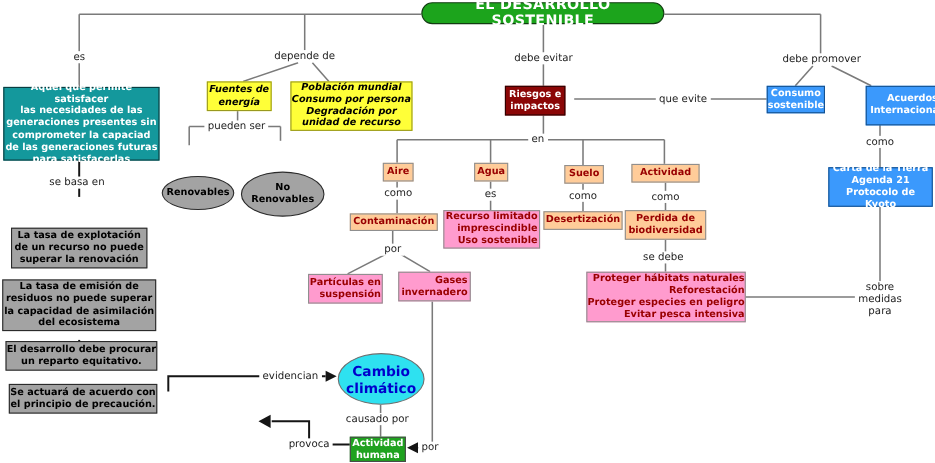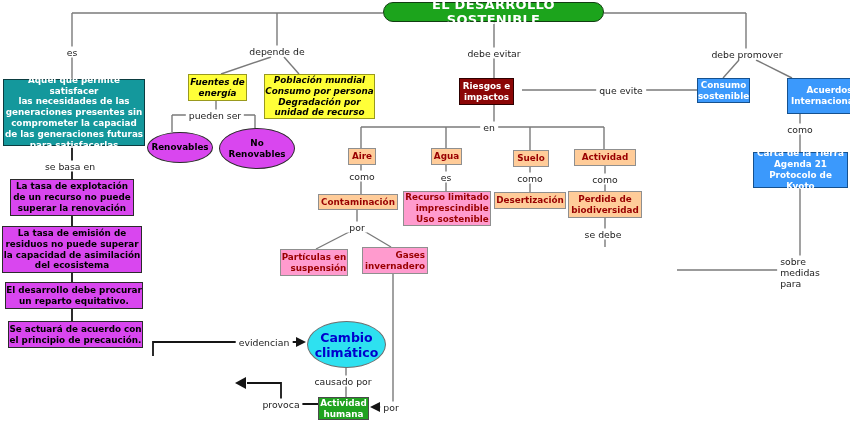--- a/index.html
+++ b/index.html
@@ -11,25 +11,25 @@
   .node {
     position:absolute; box-sizing:border-box;
     display:flex; align-items:center; justify-content:center;
     text-align:center; font-weight:700; font-size:8.8px; line-height:10.8px;
     white-space:pre-line;
   }
   .lbl {
     position:absolute; transform:translate(-50%,-50%);
     background:#ffffff; padding:0 3px;
     font-size:9.3px; line-height:11px; color:#1c1c1c;
-    white-space:pre-line; 
+    white-space:pre-line; text-align:center;
   }
   .c-title  { background:#1CA41C; color:#fff; border:1.5px solid #123d12; border-radius:10px; font-size:13px; line-height:15px; letter-spacing:.3px; }
   .c-teal   { background:#14989C; color:#fff; border:1.5px solid #0b3c40; }
-  .c-cyan   { background:#d946ef; color:#000; border:1.5px solid #2b2b2b; }
+  .c-cyan   { background:#a3a3a3; color:#000; border:1.5px solid #2b2b2b;margin-top:28px; }
   .c-yellow { background:#FFFF38; color:#000; border:1.5px solid #99991e;font-style:italic; }
   .c-darkred{ background:#8B0606; color:#fff; border:1.5px solid #2e0000; }
   .c-peach  { background:#FFCC99; color:#990000; border:1px solid #8f8f8f; }
   .c-pink   { background:#FF9BCE; color:#990000; border:1px solid #8f8f8f;text-align:right; }
   .c-blue   { background:#3B99FC; color:#fff; border:1.5px solid #15518f; }
   .c-green  { background:#1FA21F; color:#fff; border:1.5px solid #4a4a4a; }
   .ellipse  { border-radius:50%; }
   .c-cambio { background:#2EE1F0; color:#0000CC; border:1.5px solid #6e6e6e; font-size:12.5px; line-height:15px; }
 </style>
 </head>
@@ -149,20 +149,24 @@
   <div class="node c-pink" style="left:403px;top:191px;width:88px;height:35px">Recurso limitado
 imprescindible
 Uso sostenible</div>
   <div class="node c-peach" style="left:494px;top:192px;width:72px;height:17px">Desertización</div>
   <div class="node c-peach" style="left:568px;top:191px;width:74px;height:27px">Perdida de
 biodiversidad</div>
   <div class="node c-pink" style="left:280px;top:249px;width:68px;height:27px">Partículas en
 suspensión</div>
   <div class="node c-pink" style="left:362px;top:247px;width:66px;height:27px">Gases
 invernadero</div>
+  <div class="node c-pink" style="left:533px;top:247px;width:145px;height:46px">Proteger hábitats naturales
+Reforestación
+Proteger especies en peligro
+Evitar pesca intensiva</div>
   <div class="node c-blue" style="left:697px;top:78px;width:53px;height:25px">Consumo
 sostenible</div>
   <div class="node c-blue" style="left:787px;top:78px;width:85px;height:36px">Acuerdos
 Internacionales</div>
   <div class="node c-blue" style="left:753px;top:152px;width:95px;height:36px">Carta de la Tierra
 Agenda 21
 Protocolo de Kyoto</div>
   <div class="node c-cambio ellipse" style="left:307px;top:321px;width:79px;height:47px">Cambio
 climático</div>
   <div class="node c-green" style="left:318px;top:397px;width:51px;height:23px">Actividad

